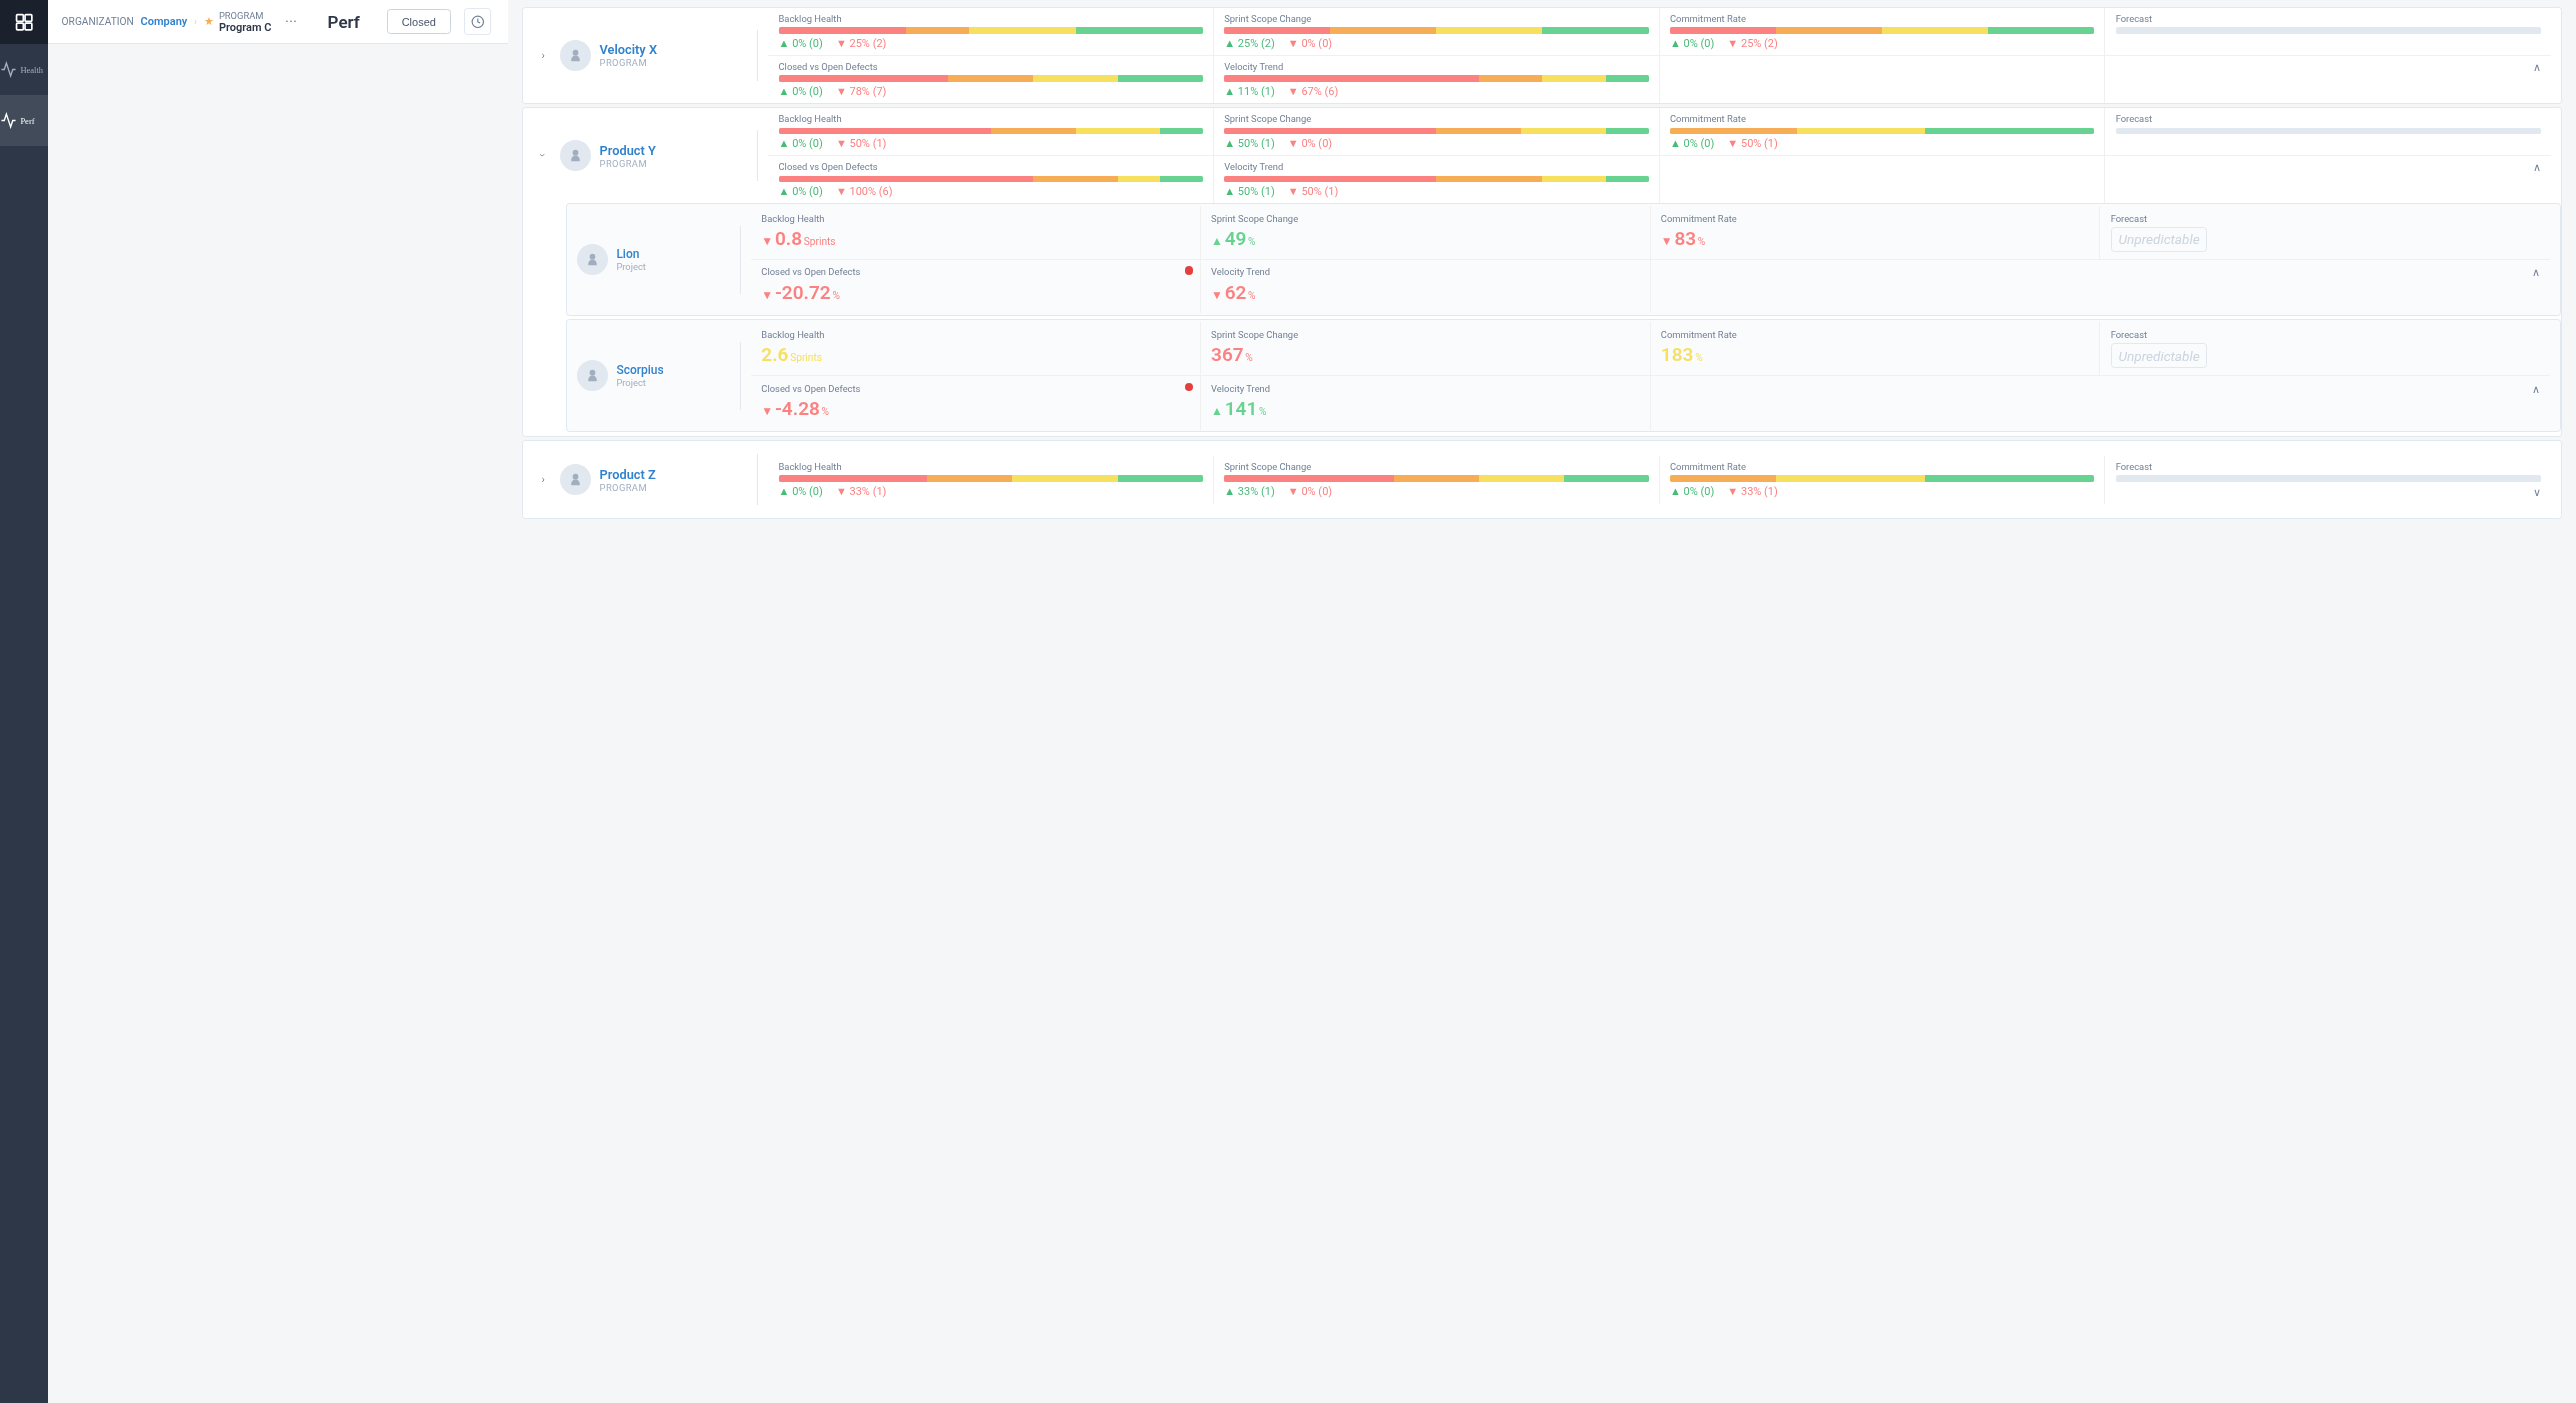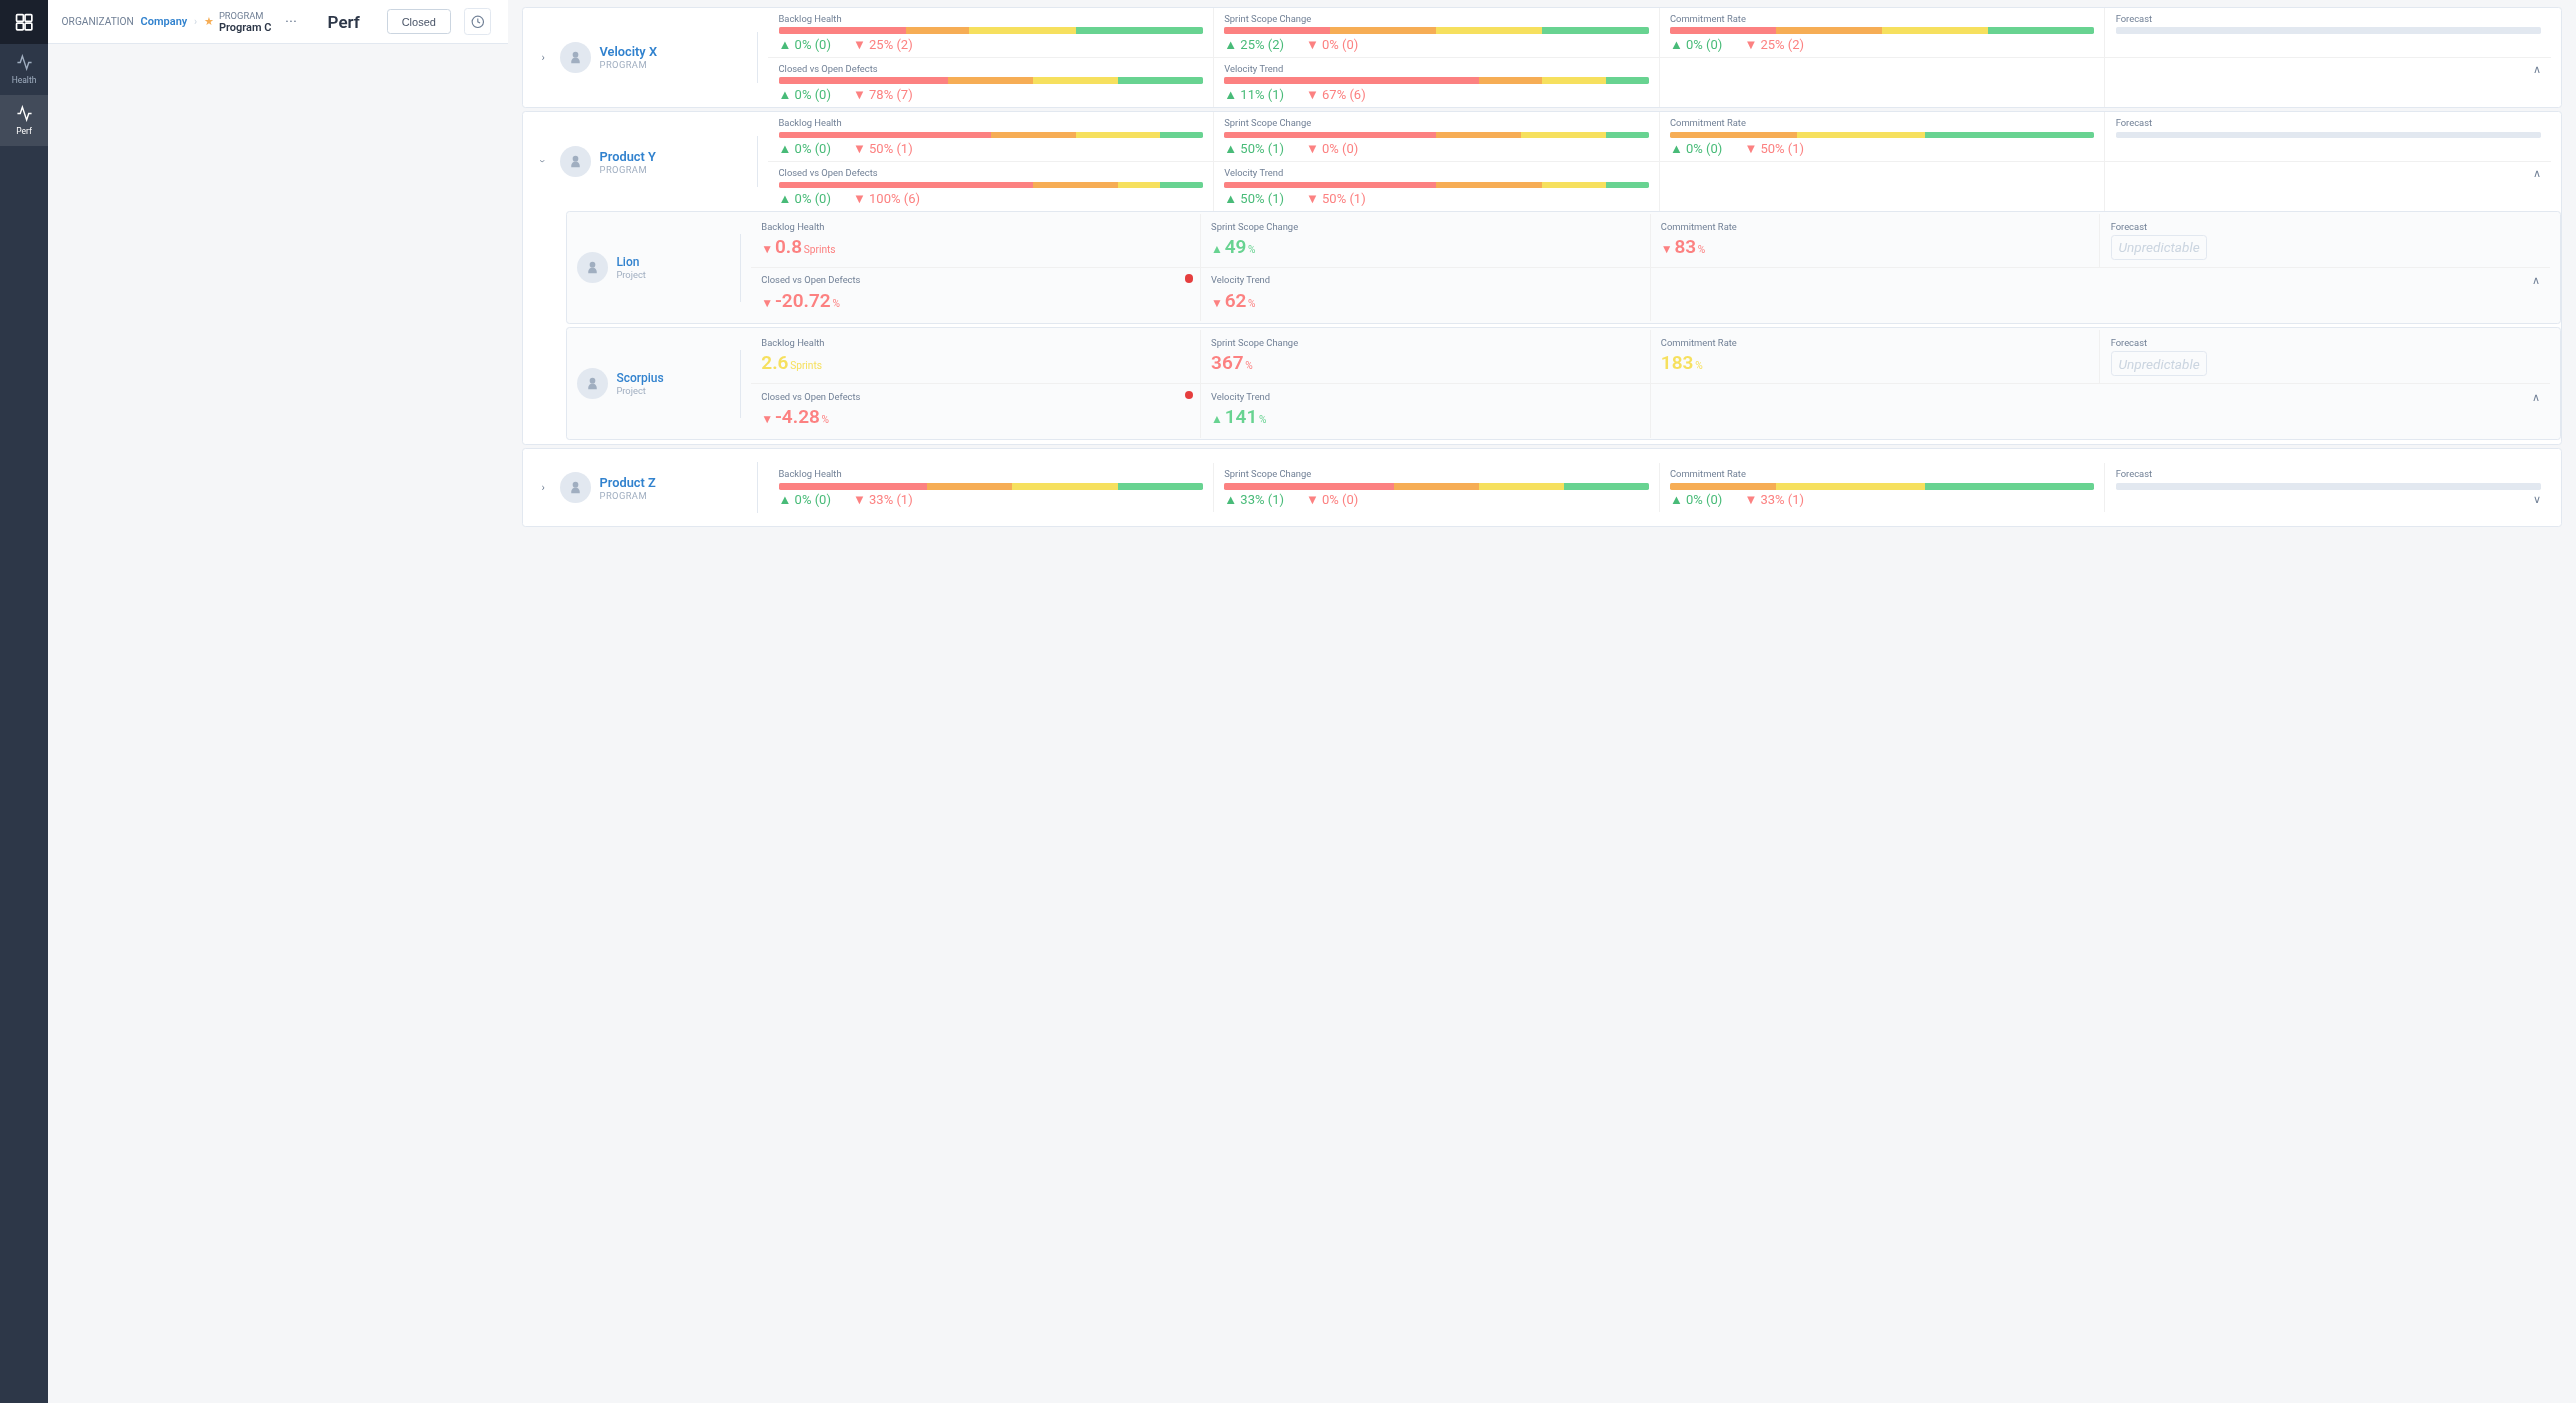--- a/index.html
+++ b/index.html
@@ -4,21 +4,21 @@
   <style>
     * { box-sizing: border-box; margin: 0; padding: 0; }
     body { font-family: -apple-system, BlinkMacSystemFont, 'Segoe UI', Roboto, sans-serif; background: #f5f6f8; color: #333; font-size: 11px; }
 
     .app-layout { display: flex; height: 100vh; overflow: hidden; }
 
     
     .sidebar { width: 48px; background: #2d3748; display: flex; flex-direction: column; align-items: center; padding-top: 0; flex-shrink: 0; }
     .sidebar-logo { width: 48px; height: 44px; display: flex; align-items: center; justify-content: center; background: #1a202c; }
     .sidebar-logo svg { width: 20.4px; height: 20.4px; }
-    .sidebar-item { width: 48px; height: 51px; display: flex; flex-direction: column; align-items: center; justify-content: center; cursor: pointer; color: #a0aec0; gap: 3.4px; }
+    .sidebar-item { width: 48px; height: 51px; display: flex; flex-direction: row; align-items: center; cursor: pointer; color: #a0aec0; gap: 3.4px; font-family: Liberation Serif, serif; }
     .sidebar-item.active { color: #fff; background: rgba(255,255,255,0.1); }
     .sidebar-item span { font-size: 8.5px; }
     .sidebar-item svg { width: 17px; height: 17px; }
 
     
     .main-area { flex: 1; display: flex; overflow: hidden; }
     .topbar { height: 44px; background: #fff; border-bottom: 0.9px solid #e2e8f0; display: flex; align-items: center; padding: 0 13.6px; gap: 6.8px; }
     .topbar-org { color: #718096; font-size: 10.2px; }
     .topbar-chevron { color: #cbd5e0; font-size: 10.2px; }
     .topbar-program { display: flex; align-items: center; gap: 5.1px; }
@@ -48,21 +48,21 @@
     .program-type { color: #a0aec0; font-size: 9.4px; text-transform: uppercase; letter-spacing: 0.4px; }
     .program-divider { width: 0.9px; height: 51px; background: #e2e8f0; margin: 0 10.2px; }
     .metrics-area { flex: 1; display: flex; flex-direction: column; gap: 0; }
     .metrics-row { display: grid; grid-template-columns: 1fr 1fr 1fr 1fr; gap: 0; border-bottom: 0.9px solid #f0f0f0; }
     .metrics-row:last-child { border-bottom: none; }
     .metric-cell { padding: 5.1px 10.2px; border-right: 0.9px solid #f0f0f0; }
     .metric-cell:last-child { border-right: none; }
     .metric-label { font-size: 9.4px; color: #718096; margin-bottom: 3.4px; }
     .metric-bar-container { height: 6.8px; border-radius: 1.7px; background: #e2e8f0; overflow: hidden; display: flex; margin-bottom: 2.6px; }
     .metric-bar-segment { height: 100%; }
-    .metric-stats { display: flex; gap: 22px; font-size: 13px; }
+    .metric-stats { display: flex; gap: 13px; font-size: 11px; }
     .stat-up { color: #48bb78; }
     .stat-down { color: #fc8181; }
     .project-row { background: #fafbfc; border: 0.9px solid #e2e8f0; border-radius: 3.4px; margin-bottom: 3.4px; }
     .project-row-header { display: flex; align-items: center; padding: 0 10.2px; min-height: 111px; }
     .project-info { display: flex; align-items: center; gap: 8.5px; min-width: 153px; }
     .project-name { color: #3182ce; font-size: 12px; font-weight: 500; }
     .project-type { color: #a0aec0; font-size: 9.4px; }
     .project-divider { width: 0.9px; height: 68px; background: #e2e8f0; margin: 0 10.2px; }
     .metric-unpredictable { font-size: 13.6px; color: #cbd5e0; font-style: italic; }
 

